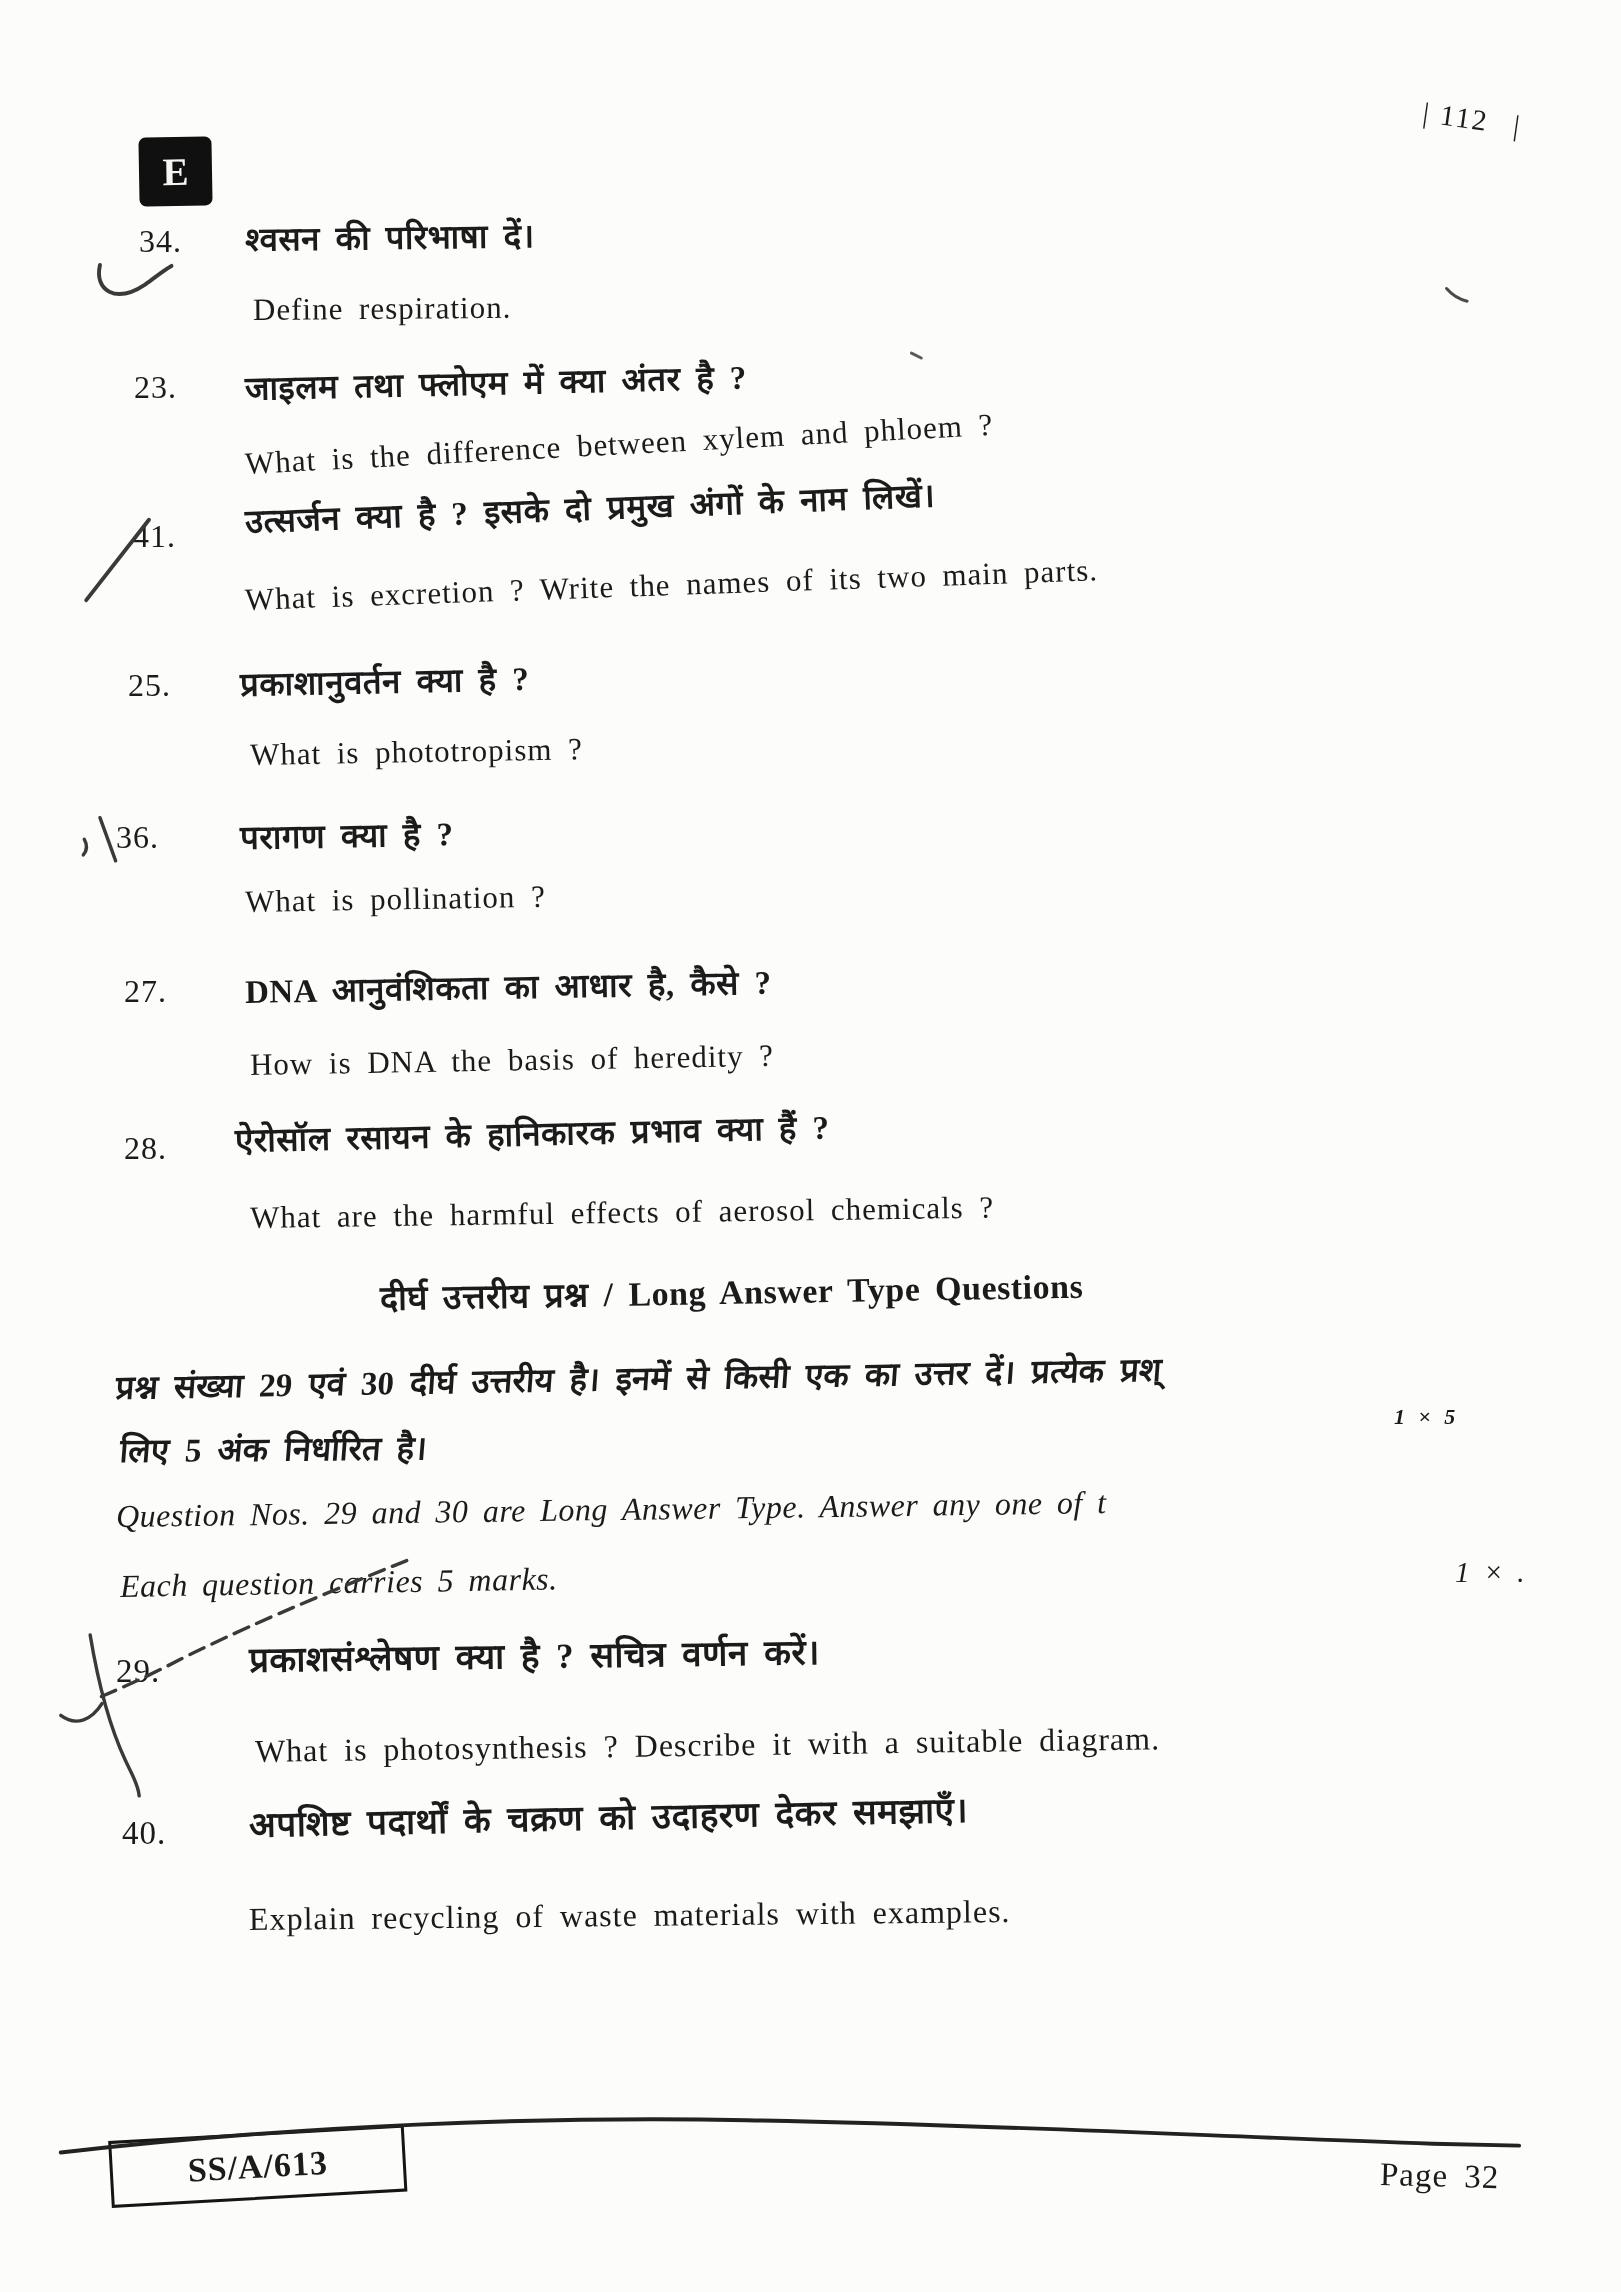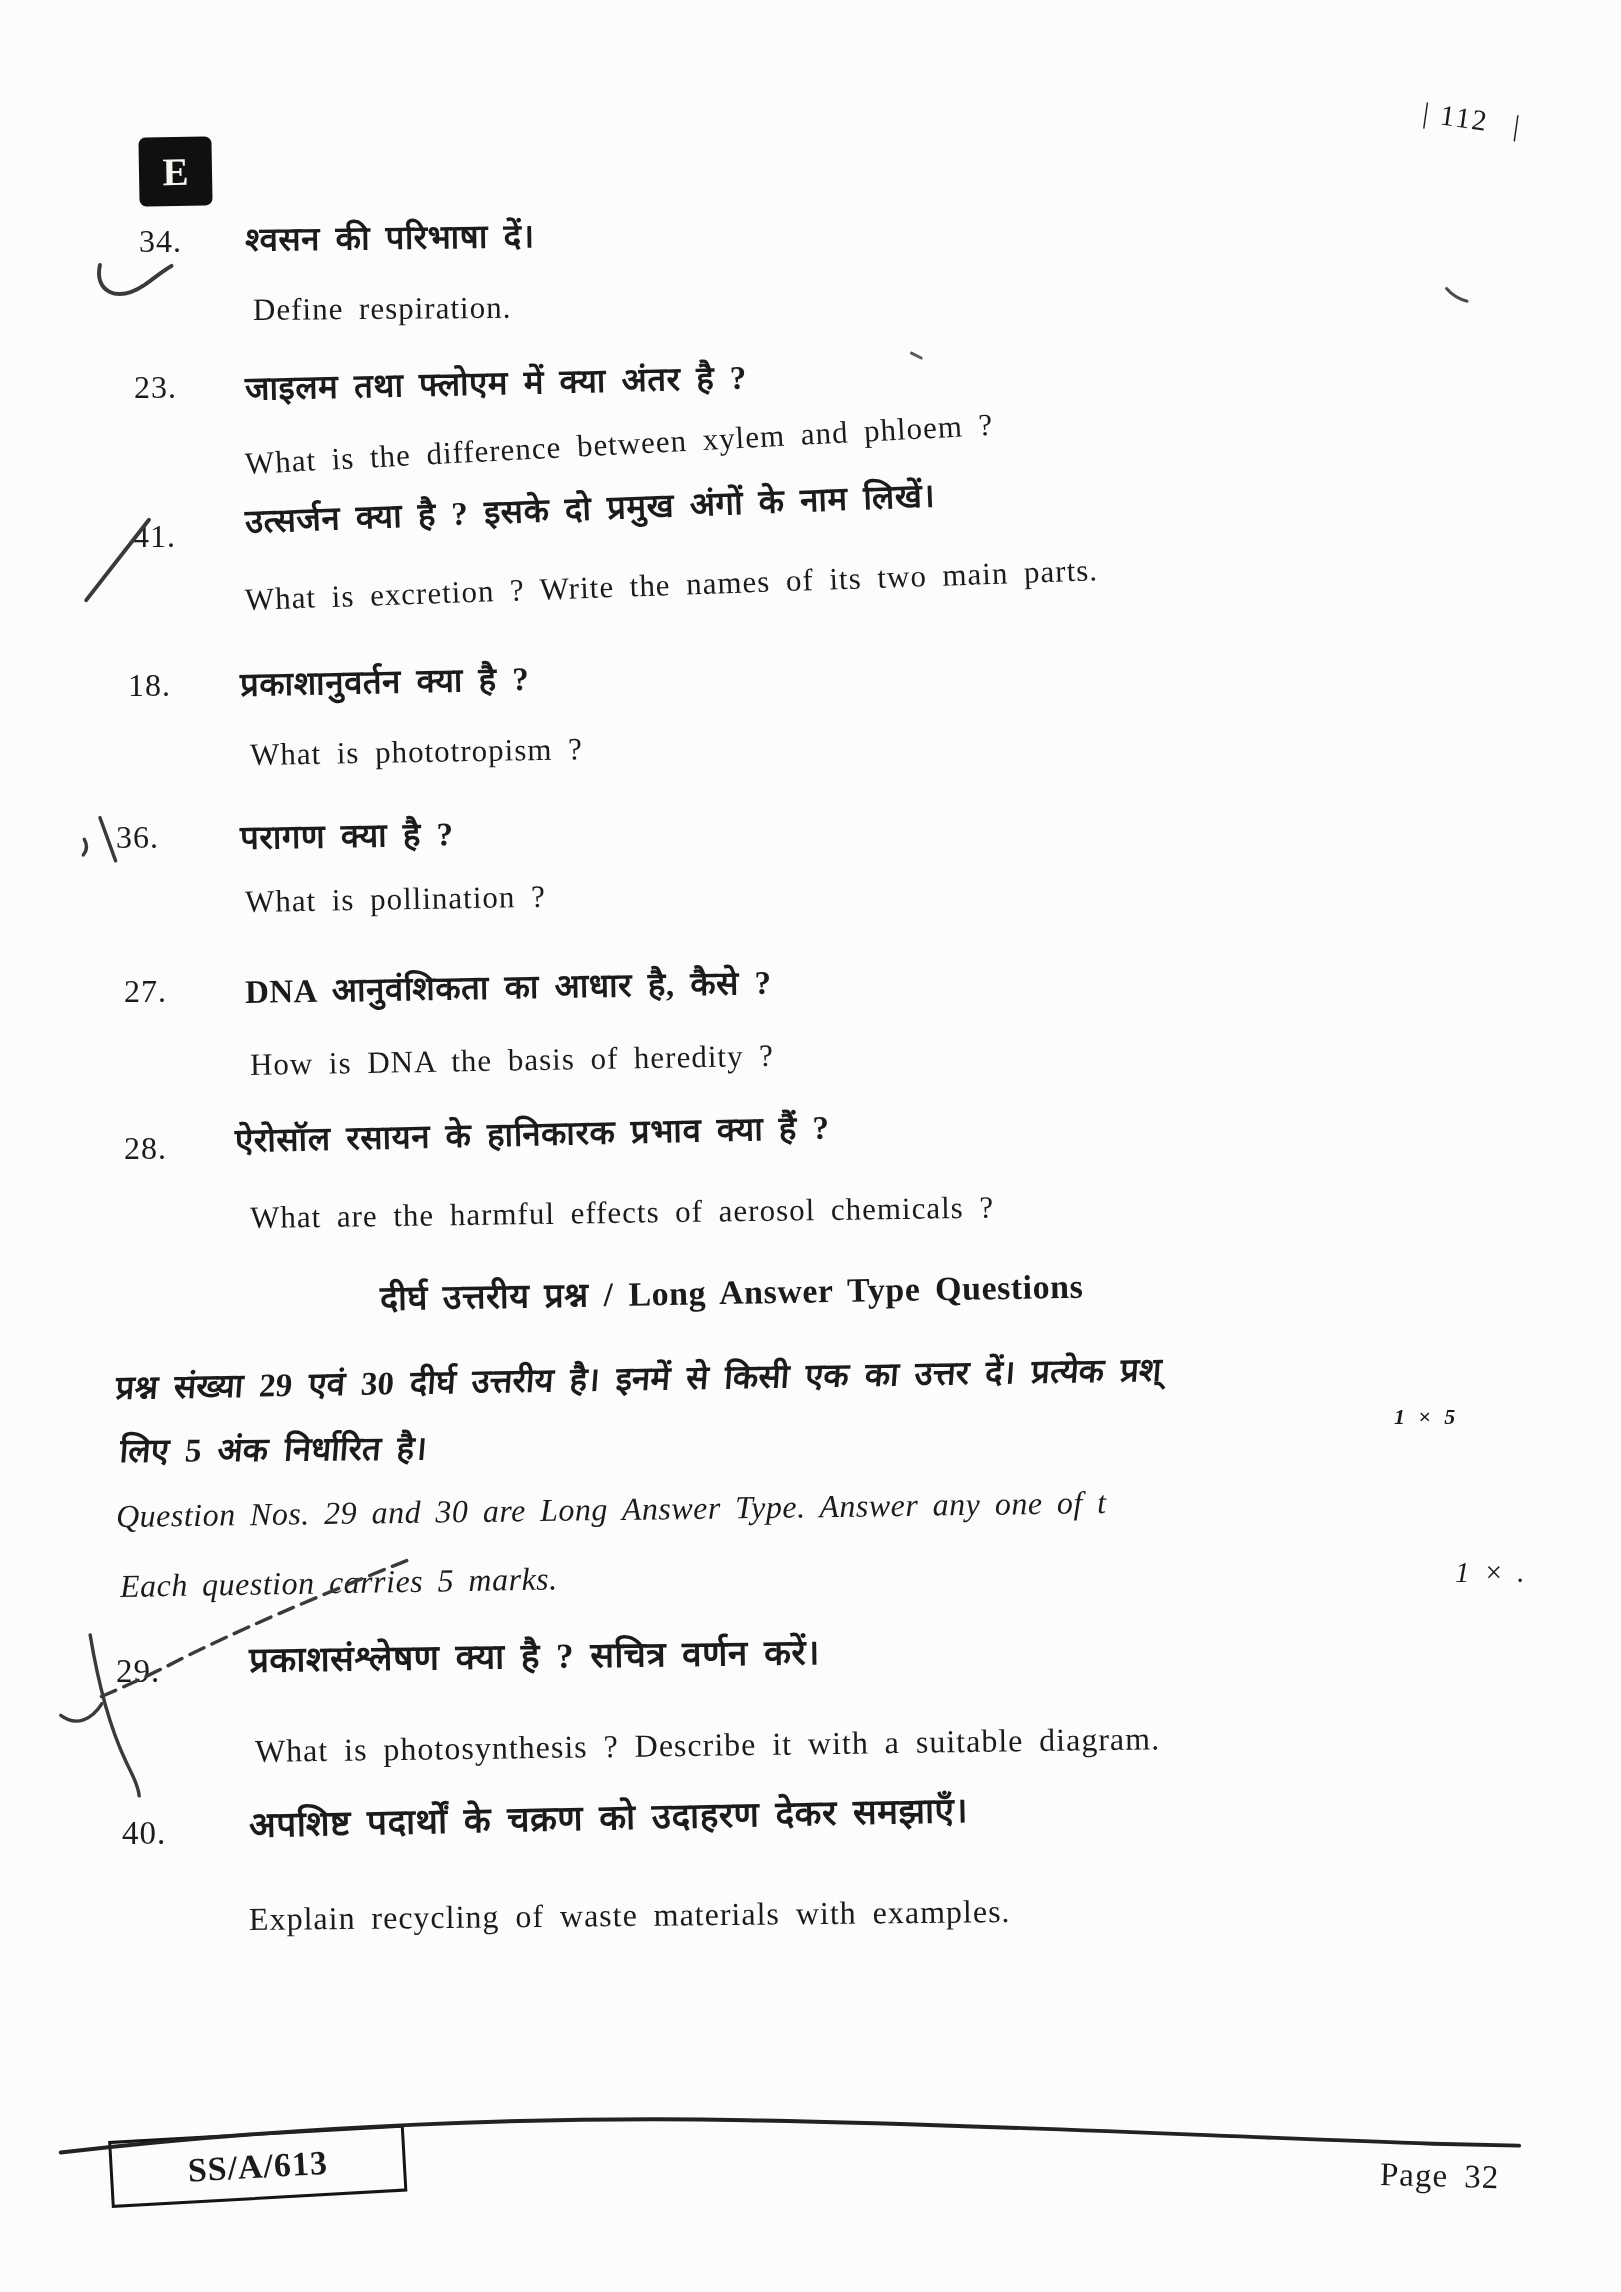--- a/index.html
+++ b/index.html
@@ -90,21 +90,21 @@
   <div class="abs eng" style="left:253px;top:292px;transform:rotate(-0.5deg);">Define respiration.</div>
 
   <div class="abs qnum" style="left:134px;top:369px;">23.</div>
   <div class="abs hindi" style="left:245px;top:365px;transform:rotate(-1.3deg);">जाइलम तथा फ्लोएम में क्या अंतर है ?</div>
   <div class="abs eng" style="left:245px;top:446px;transform:rotate(-3deg);">What is the difference between xylem and phloem ?</div>
 
   <div class="abs qnum" style="left:133px;top:518px;">41.</div>
   <div class="abs hindi" style="left:245px;top:498px;transform:rotate(-2.2deg);">उत्सर्जन क्या है ? इसके दो प्रमुख अंगों के नाम लिखें।</div>
   <div class="abs eng" style="left:245px;top:582px;transform:rotate(-2deg);">What is excretion ? Write the names of its two main parts.</div>
 
-  <div class="abs qnum" style="left:128px;top:667px;">18.</div>
+  <div class="abs qnum" style="left:128px;top:667px;">25.</div>
   <div class="abs hindi" style="left:240px;top:661px;transform:rotate(-1.2deg);">प्रकाशानुवर्तन क्या है ?</div>
   <div class="abs eng" style="left:250px;top:737px;transform:rotate(-1deg);">What is phototropism ?</div>
 
   <div class="abs qnum" style="left:116px;top:819px;">36.</div>
   <div class="abs hindi" style="left:240px;top:814px;transform:rotate(-1deg);">परागण क्या है ?</div>
   <div class="abs eng" style="left:245px;top:884px;transform:rotate(-1deg);">What is pollination ?</div>
 
   <div class="abs qnum" style="left:124px;top:973px;">27.</div>
   <div class="abs hindi" style="left:245px;top:968px;transform:rotate(-1deg);">DNA आनुवंशिकता का आधार है, कैसे ?</div>
   <div class="abs eng" style="left:250px;top:1047px;transform:rotate(-1deg);">How is DNA the basis of heredity ?</div>

